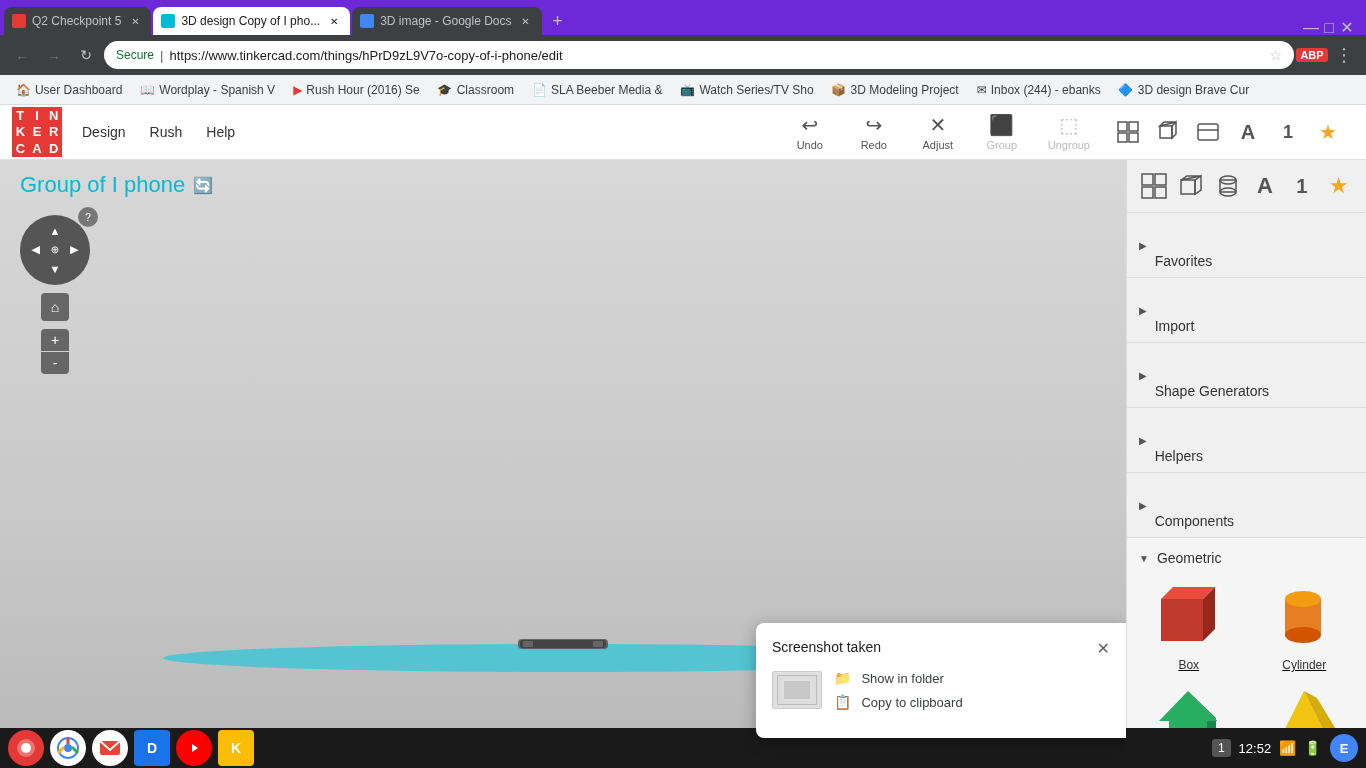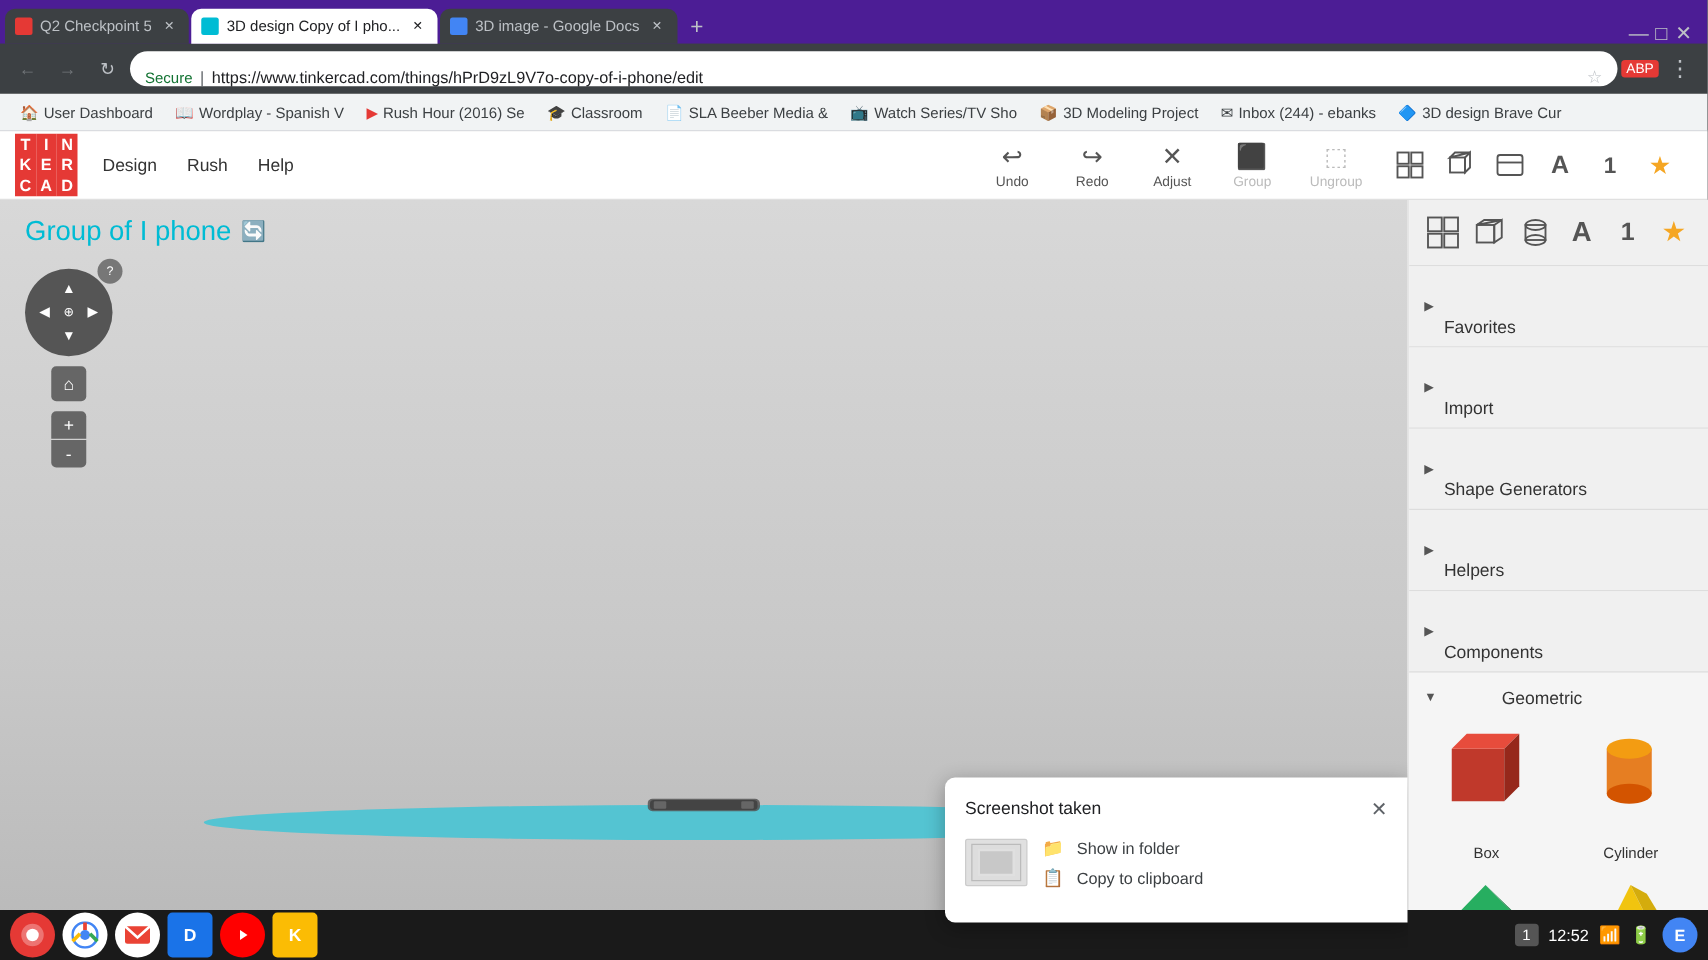--- a/index.html
+++ b/index.html
@@ -2,35 +2,35 @@
 <html><head>
   <meta charset="utf-8">
   <style>
     * { margin: 0; padding: 0; box-sizing: border-box; }
     body { width: 1366px; height: 768px; overflow: hidden; font-family: Arial, sans-serif; font-size: 13px; background: #202124; }
 
     
     .browser-chrome { background: #3c4043; width: 100%; }
 
     
-    .tab-bar { display: flex; align-items: flex-end; height: 35px; background: #4c1d95; padding: 0 4px; gap: 2px; }
+    .tab-bar { display: flex; align-items: flex-end; height: 35px; background: #6d28d9; padding: 0 4px; gap: 2px; }
     .tab { display: flex; align-items: center; height: 28px; padding: 0 8px; border-radius: 8px 8px 0 0; font-size: 12px; color: #bdc1c6; background: #3c4043; max-width: 220px; min-width: 80px; gap: 6px; cursor: pointer; position: relative; }
     .tab.active { background: #fff; color: #202124; }
     .tab-favicon { width: 14px; height: 14px; flex-shrink: 0; }
     .tab-title { overflow: hidden; text-overflow: ellipsis; white-space: nowrap; flex: 1; font-size: 12px; }
     .tab-close { width: 16px; height: 16px; border-radius: 50%; display: flex; align-items: center; justify-content: center; font-size: 10px; flex-shrink: 0; }
     .tab-new { width: 28px; height: 28px; display: flex; align-items: center; justify-content: center; color: #bdc1c6; font-size: 18px; cursor: pointer; }
     .window-controls { margin-left: auto; display: flex; align-items: center; gap: 4px; padding: 0 8px; }
     .win-btn { width: 14px; height: 14px; border-radius: 0; display: flex; align-items: center; justify-content: center; color: #bdc1c6; font-size: 16px; cursor: pointer; line-height: 1; }
 
     
     .address-bar { display: flex; align-items: center; height: 40px; background: #3c4043; padding: 0 8px; gap: 4px; }
     .nav-btn { width: 28px; height: 28px; border-radius: 50%; display: flex; align-items: center; justify-content: center; color: #bdc1c6; font-size: 14px; cursor: pointer; }
     .nav-btn.disabled { opacity: 0.4; }
-    .url-bar { flex: 1; display: flex; align-items: flex-end; background: #fff; border-radius: 20px; height: 28px; padding: 0 12px; gap: 6px; }
+    .url-bar { flex: 1; display: flex; align-items: center; background: #fff; border-radius: 20px; height: 28px; padding: 0 12px; gap: 6px; }
     .url-secure { color: #137333; font-size: 12px; font-weight: 500; }
     .url-text { color: #202124; font-size: 13px; flex: 1; }
     .url-star { color: #bdc1c6; font-size: 14px; }
     .address-right { display: flex; align-items: center; gap: 4px; }
     .addr-icon { width: 28px; height: 28px; display: flex; align-items: center; justify-content: center; color: #bdc1c6; font-size: 14px; border-radius: 50%; cursor: pointer; }
 
     
     .bookmarks-bar { display: flex; align-items: center; height: 30px; background: #f1f3f4; padding: 0 8px; gap: 2px; border-bottom: 1px solid #dadce0; overflow: hidden; }
     .bookmark-item { display: flex; align-items: center; gap: 4px; padding: 3px 8px; border-radius: 4px; cursor: pointer; white-space: nowrap; font-size: 12px; color: #3c4043; }
 
@@ -79,23 +79,23 @@
     .panel-label { font-size: 14px; color: #333; font-weight: 500; margin-top: 32px; }
     .panel-collapse-btn { position: absolute; left: -18px; top: 50%; transform: translateY(-50%); width: 18px; height: 40px; background: #ddd; border-radius: 4px 0 0 4px; display: flex; align-items: center; justify-content: center; color: #555; cursor: pointer; font-size: 12px; }
 
     
     .view-toolbar { display: flex; align-items: center; justify-content: center; gap: 6px; padding: 8px 12px; border-bottom: 1px solid #ddd; background: #f0f0f0; }
     .vt-btn { width: 36px; height: 36px; display: flex; align-items: center; justify-content: center; cursor: pointer; border-radius: 4px; }
 
     
     .geometric-section { padding: 8px; }
     .geometric-header { display: flex; align-items: center; gap: 4px; padding: 4px 4px 8px 4px; }
-    .geometric-label { font-size: 14px; color: #333; font-weight: 500; margin-left: 44px; }
+    .geometric-label { font-size: 14px; color: #333; font-weight: 500; }
     .shapes-grid { display: grid; grid-template-columns: 1fr 1fr; gap: 8px; }
-    .shape-item { display: flex; flex-direction: column; align-items: center; gap: 21px; cursor: pointer; }
+    .shape-item { display: flex; flex-direction: column; align-items: center; gap: 4px; cursor: pointer; text-decoration: underline; }
     .shape-icon { width: 80px; height: 80px; display: flex; align-items: center; justify-content: center; }
     .shape-label { font-size: 12px; color: #333; }
 
     
     .screenshot-toast { position: absolute; bottom: 20px; right: 0; width: 370px; background: white; border-radius: 8px 0 0 8px; box-shadow: 0 4px 16px rgba(0,0,0,0.3); padding: 16px; z-index: 100; }
     .toast-header { display: flex; justify-content: space-between; align-items: flex-start; margin-bottom: 12px; }
     .toast-title { font-size: 14px; font-weight: 500; color: #202124; }
     .toast-close { color: #5f6368; cursor: pointer; font-size: 16px; }
     .toast-body { display: flex; align-items: center; gap: 12px; margin-bottom: 12px; }
     .toast-thumbnail { width: 50px; height: 38px; background: #e0e0e0; border: 1px solid #ccc; border-radius: 2px; display: flex; align-items: center; justify-content: center; }
@@ -147,21 +147,21 @@
     <div class="nav-btn disabled">→</div>
     <div class="nav-btn">↻</div>
     <div class="url-bar">
       <span class="url-secure">Secure</span>
       <span style="color:#5f6368;">|</span>
       <span class="url-text">https://www.tinkercad.com/things/hPrD9zL9V7o-copy-of-i-phone/edit</span>
       <span class="url-star">☆</span>
     </div>
     <div class="address-right">
       <div class="addr-icon">
-        <span style="background:#e53935; color:white; border-radius:3px; padding:1px 4px; font-size:11px; font-weight:normal;">ABP</span>
+        <span style="background:#e53935; color:white; border-radius:3px; padding:1px 4px; font-size:11px; font-weight:bold;">ABP</span>
       </div>
       <div class="addr-icon" style="font-size:18px; color:#bdc1c6;">⋮</div>
     </div>
   </div>
 
   <div class="bookmarks-bar">
     <div class="bookmark-item">
       <span>🏠</span>
       <span>User Dashboard</span>
     </div>

